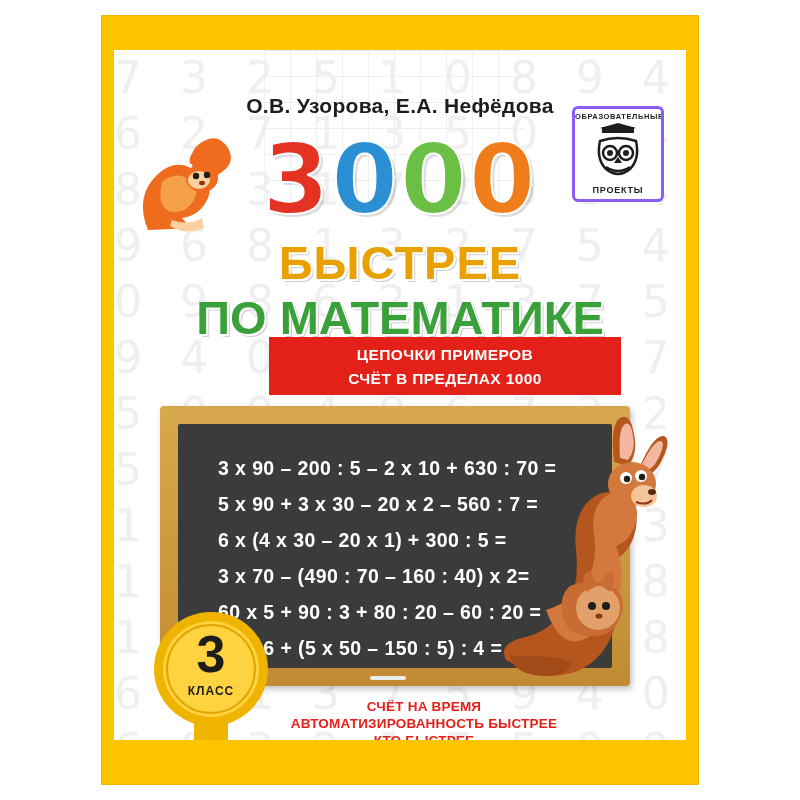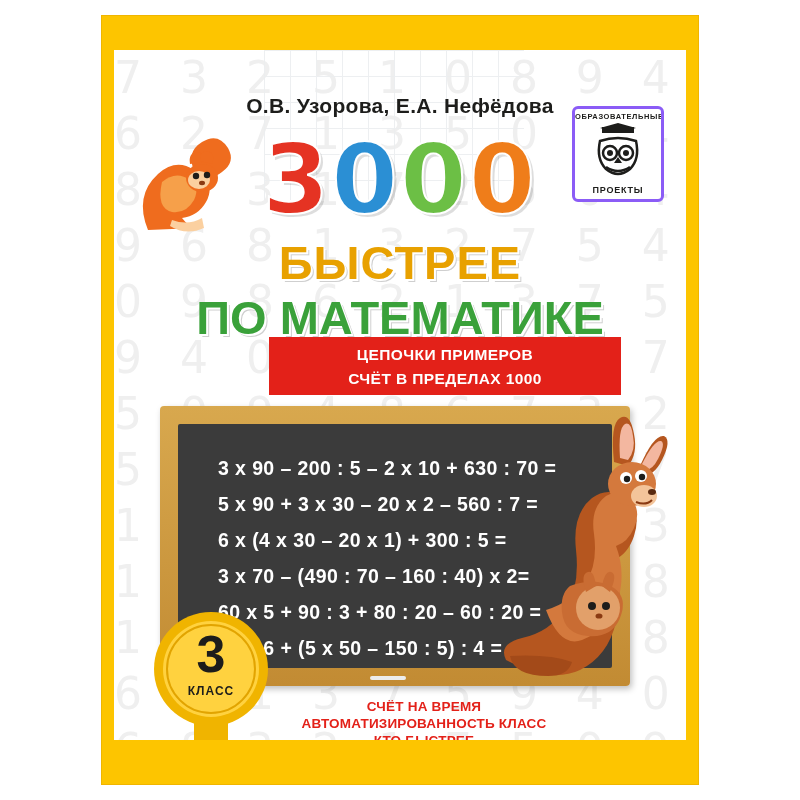--- a/index.html
+++ b/index.html
@@ -313,21 +313,21 @@
           <div class="board-line">6 x (4 x 30 – 20 x 1) + 300 : 5 =</div>
           <div class="board-line">3 x 70 – (490 : 70 – 160 : 40) x 2=</div>
           <div class="board-line">60 x 5 + 90 : 3 + 80 : 20 – 60 : 20 =</div>
           <div class="board-line">80 x 6 + (5 x 50 – 150 : 5) : 4  =</div>
         </div>
         <div class="chalk-tray"></div>
       </div>
 
       <div class="bottom-text">
         <div>СЧЁТ НА ВРЕМЯ</div>
-        <div>АВТОМАТИЗИРОВАННОСТЬ КЛАСС</div>
+        <div>АВТОМАТИЗИРОВАННОСТЬ БЫСТРЕЕ</div>
         <div>КТО БЫСТРЕЕ</div>
 
       </div>
 
       <div class="badge">
         <div class="ribbon-tail"></div>
         <svg class="rosette" viewBox="0 0 118 118">
           <g>
             <circle cx="59" cy="59" r="57" fill="#f0b400"></circle>
             <circle cx="59" cy="59" r="48" fill="#ffd23f"></circle>

